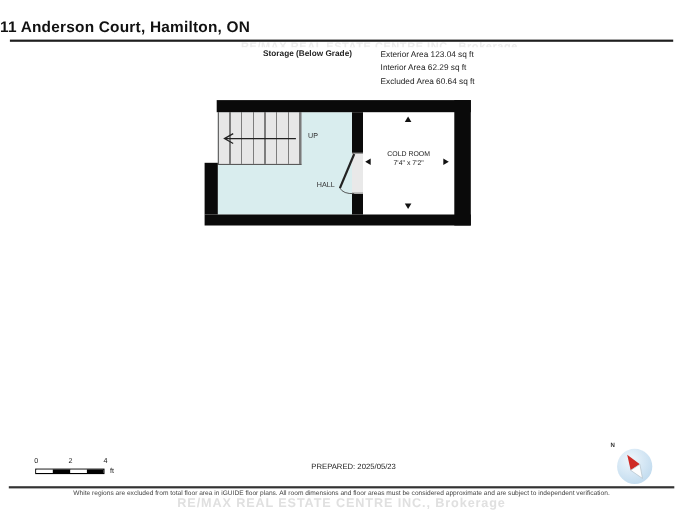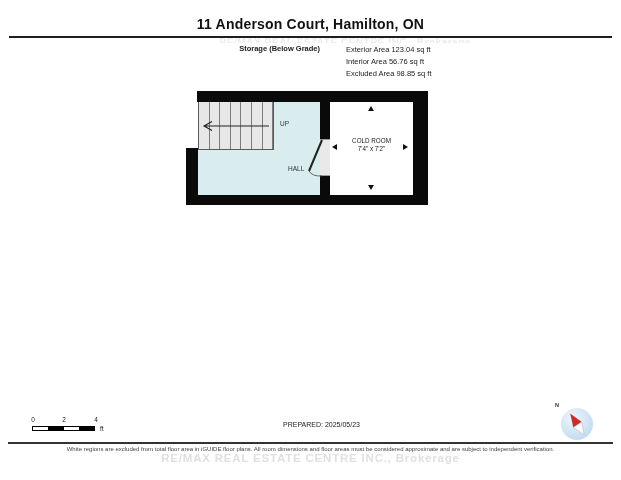--- a/index.html
+++ b/index.html
@@ -3,21 +3,21 @@
 <meta charset="utf-8">
 <style>
   html,body { margin:0; padding:0; background:#fff; }
   .page {
     position:relative; width:621px; height:480px; background:#ffffff;
     font-family:"Liberation Sans", sans-serif; overflow:hidden; color:#1a1a1a;
   }
   .abs { position:absolute; }
 
   
-  .title { top:16px; left:0; width:100%; text-align:center;
+  .title { top:16px; left:0; width:100%; 
            font-size:14px; font-weight:bold; letter-spacing:0.2px; color:#111; }
   .rule-top { top:36px; left:9px; right:9px; height:2px; background:#1f1f1f; }
   .wm-top { top:37px; left:45px; width:600px; height:6px; overflow:hidden;
             text-align:center; font-size:10px; font-weight:bold; color:#ececec;
             letter-spacing:0.5px; white-space:nowrap; }
   .section-label { top:44px; left:12px; width:308px; text-align:right;
                    font-size:7.5px; font-weight:bold; color:#222; }
   .area-lines { top:44px; left:316px; font-size:7.5px; color:#222;margin-left:30px; }
   .area-lines span { display:block; line-height:12px; }
 
@@ -82,22 +82,22 @@
 <body>
 
 <div class="page">
 
   <div class="abs title">11 Anderson Court, Hamilton, ON</div>
   <div class="abs rule-top"></div>
   <div class="abs wm-top">RE/MAX REAL ESTATE CENTRE INC., Brokerage</div>
   <div class="abs section-label">Storage (Below Grade)</div>
   <div class="abs area-lines">
     <span>Exterior Area 123.04 sq ft</span>
-    <span>Interior Area 56.76 sq ft</span>
-    <span>Excluded Area 98.85 sq ft</span>
+    <span>Interior Area 62.29 sq ft</span>
+    <span>Excluded Area 60.64 sq ft</span>
   </div>
 
   <div class="abs plan">
     <div class="hall-floor"></div>
     <div class="stairs"></div>
     <div class="cold-floor"></div>
 
     <div class="wall w-top"></div>
     <div class="wall w-right"></div>
     <div class="wall w-bottom"></div>

